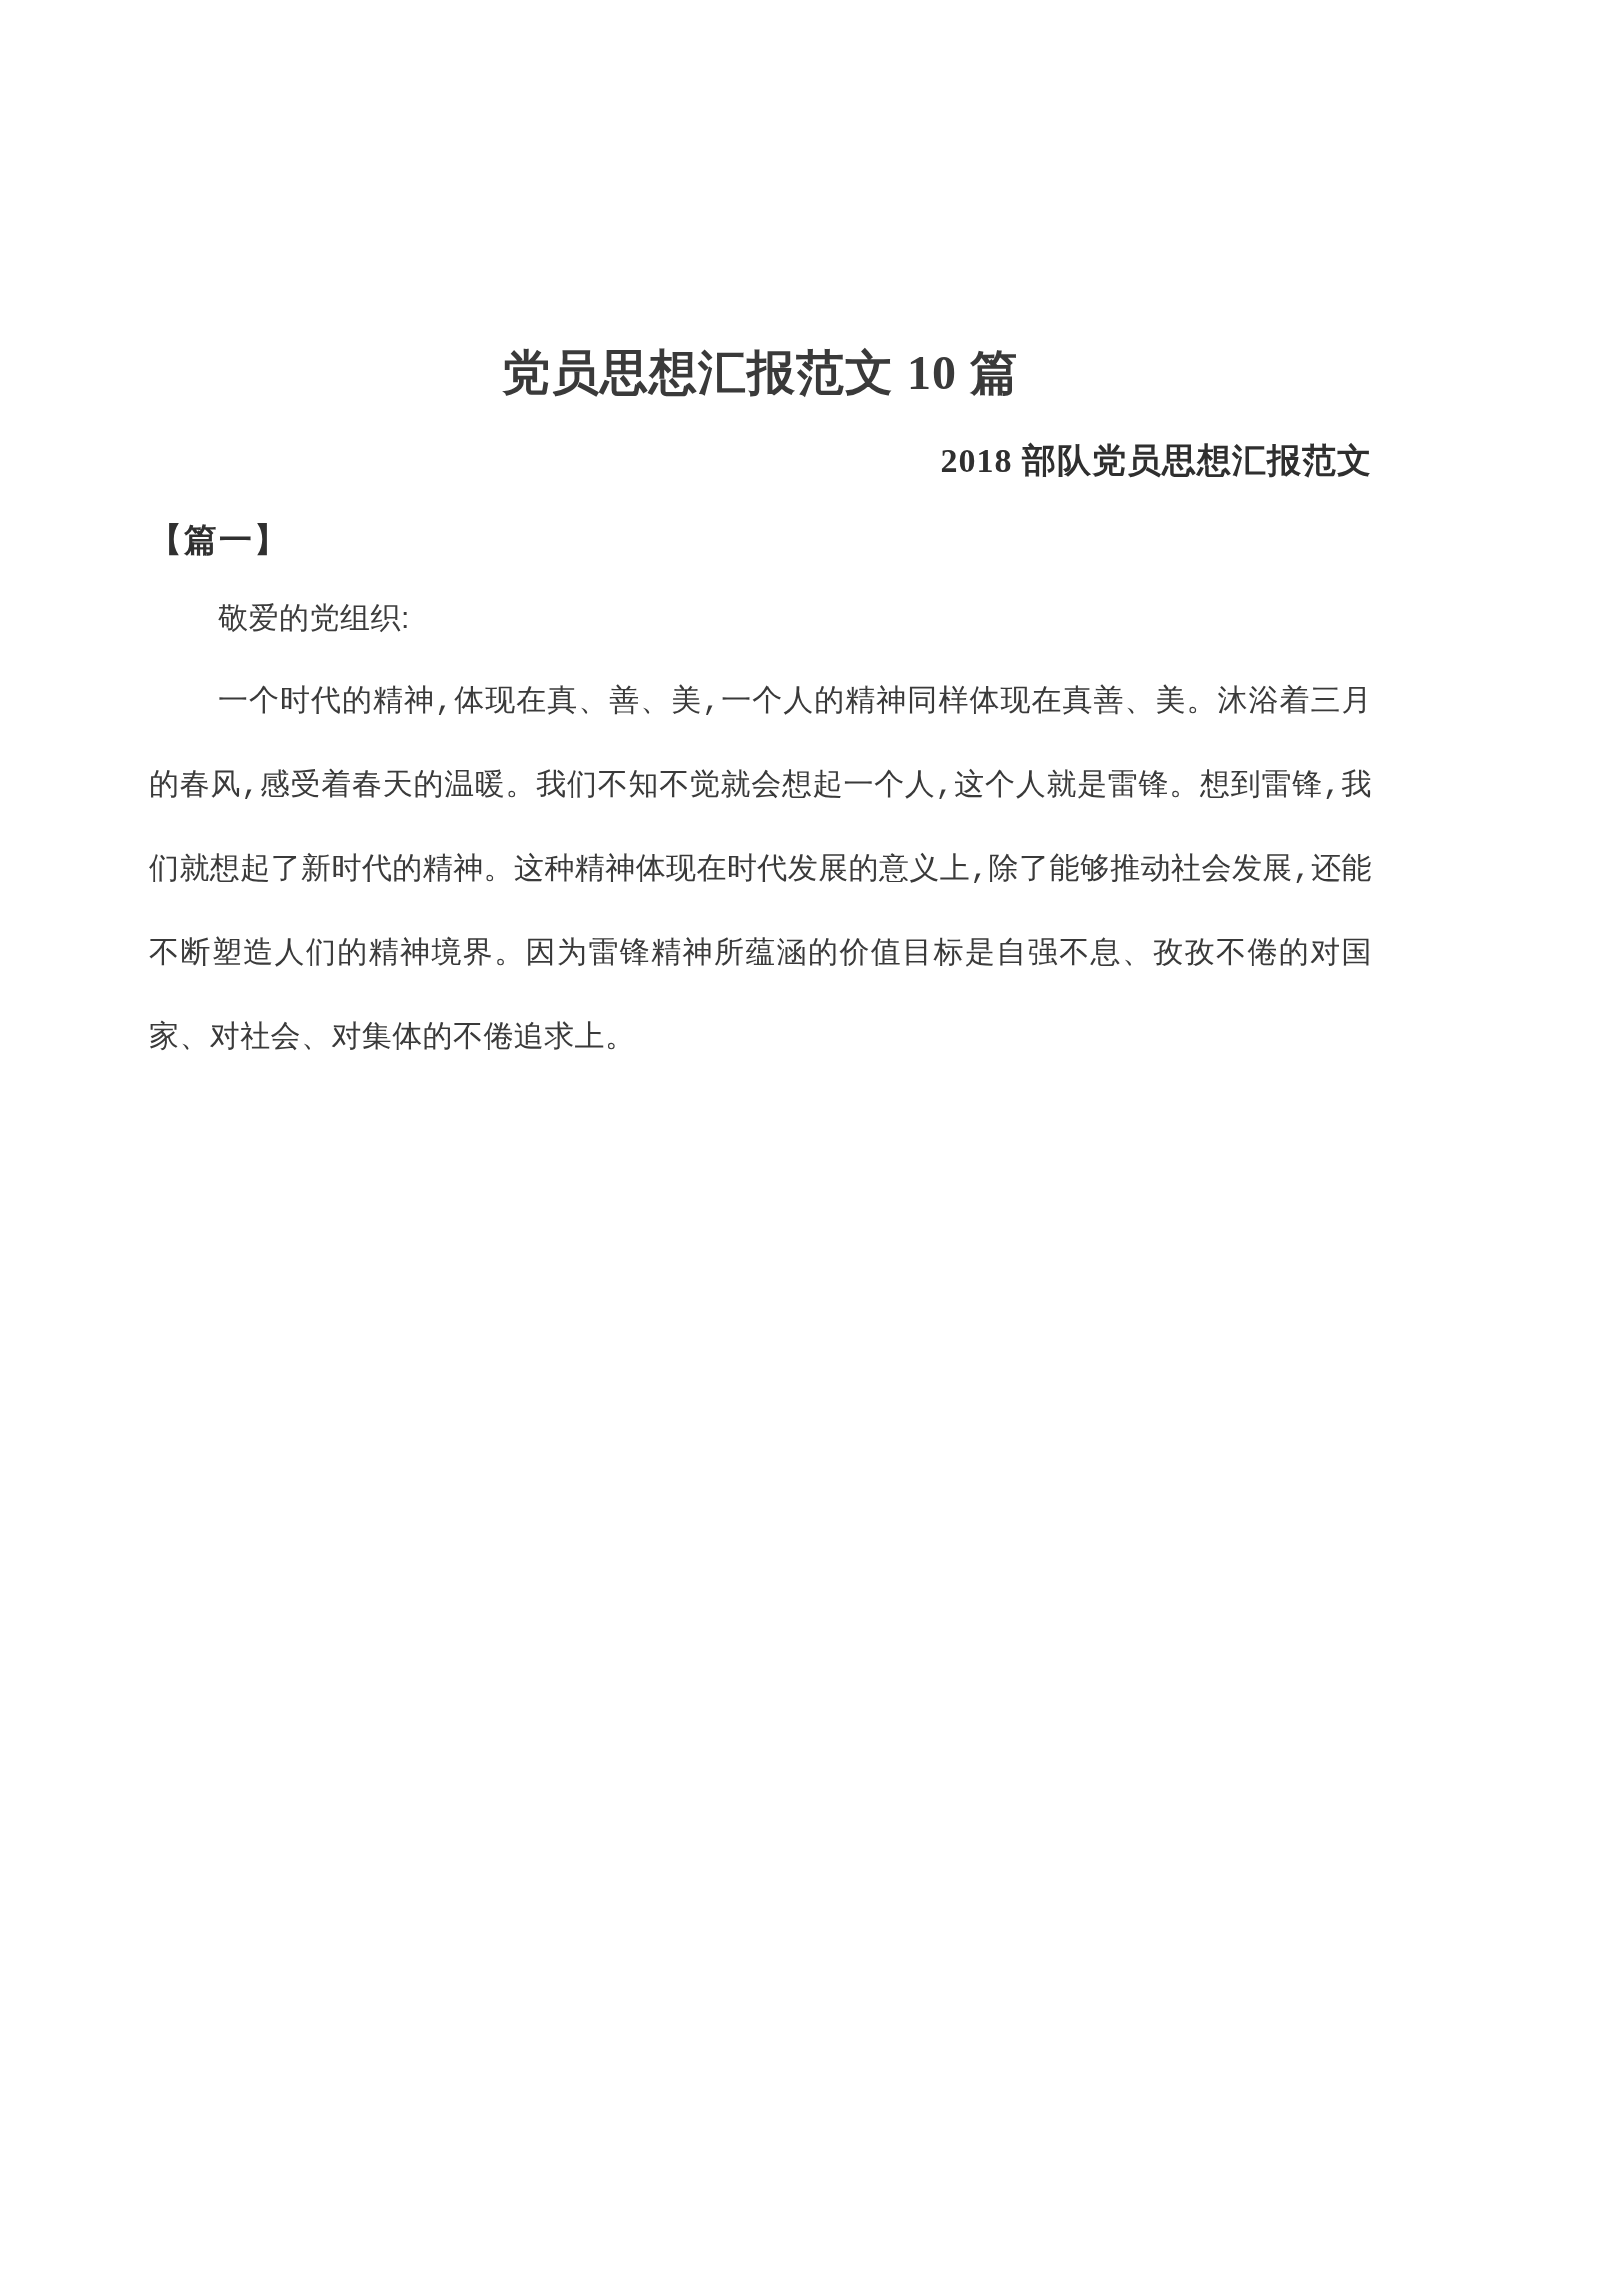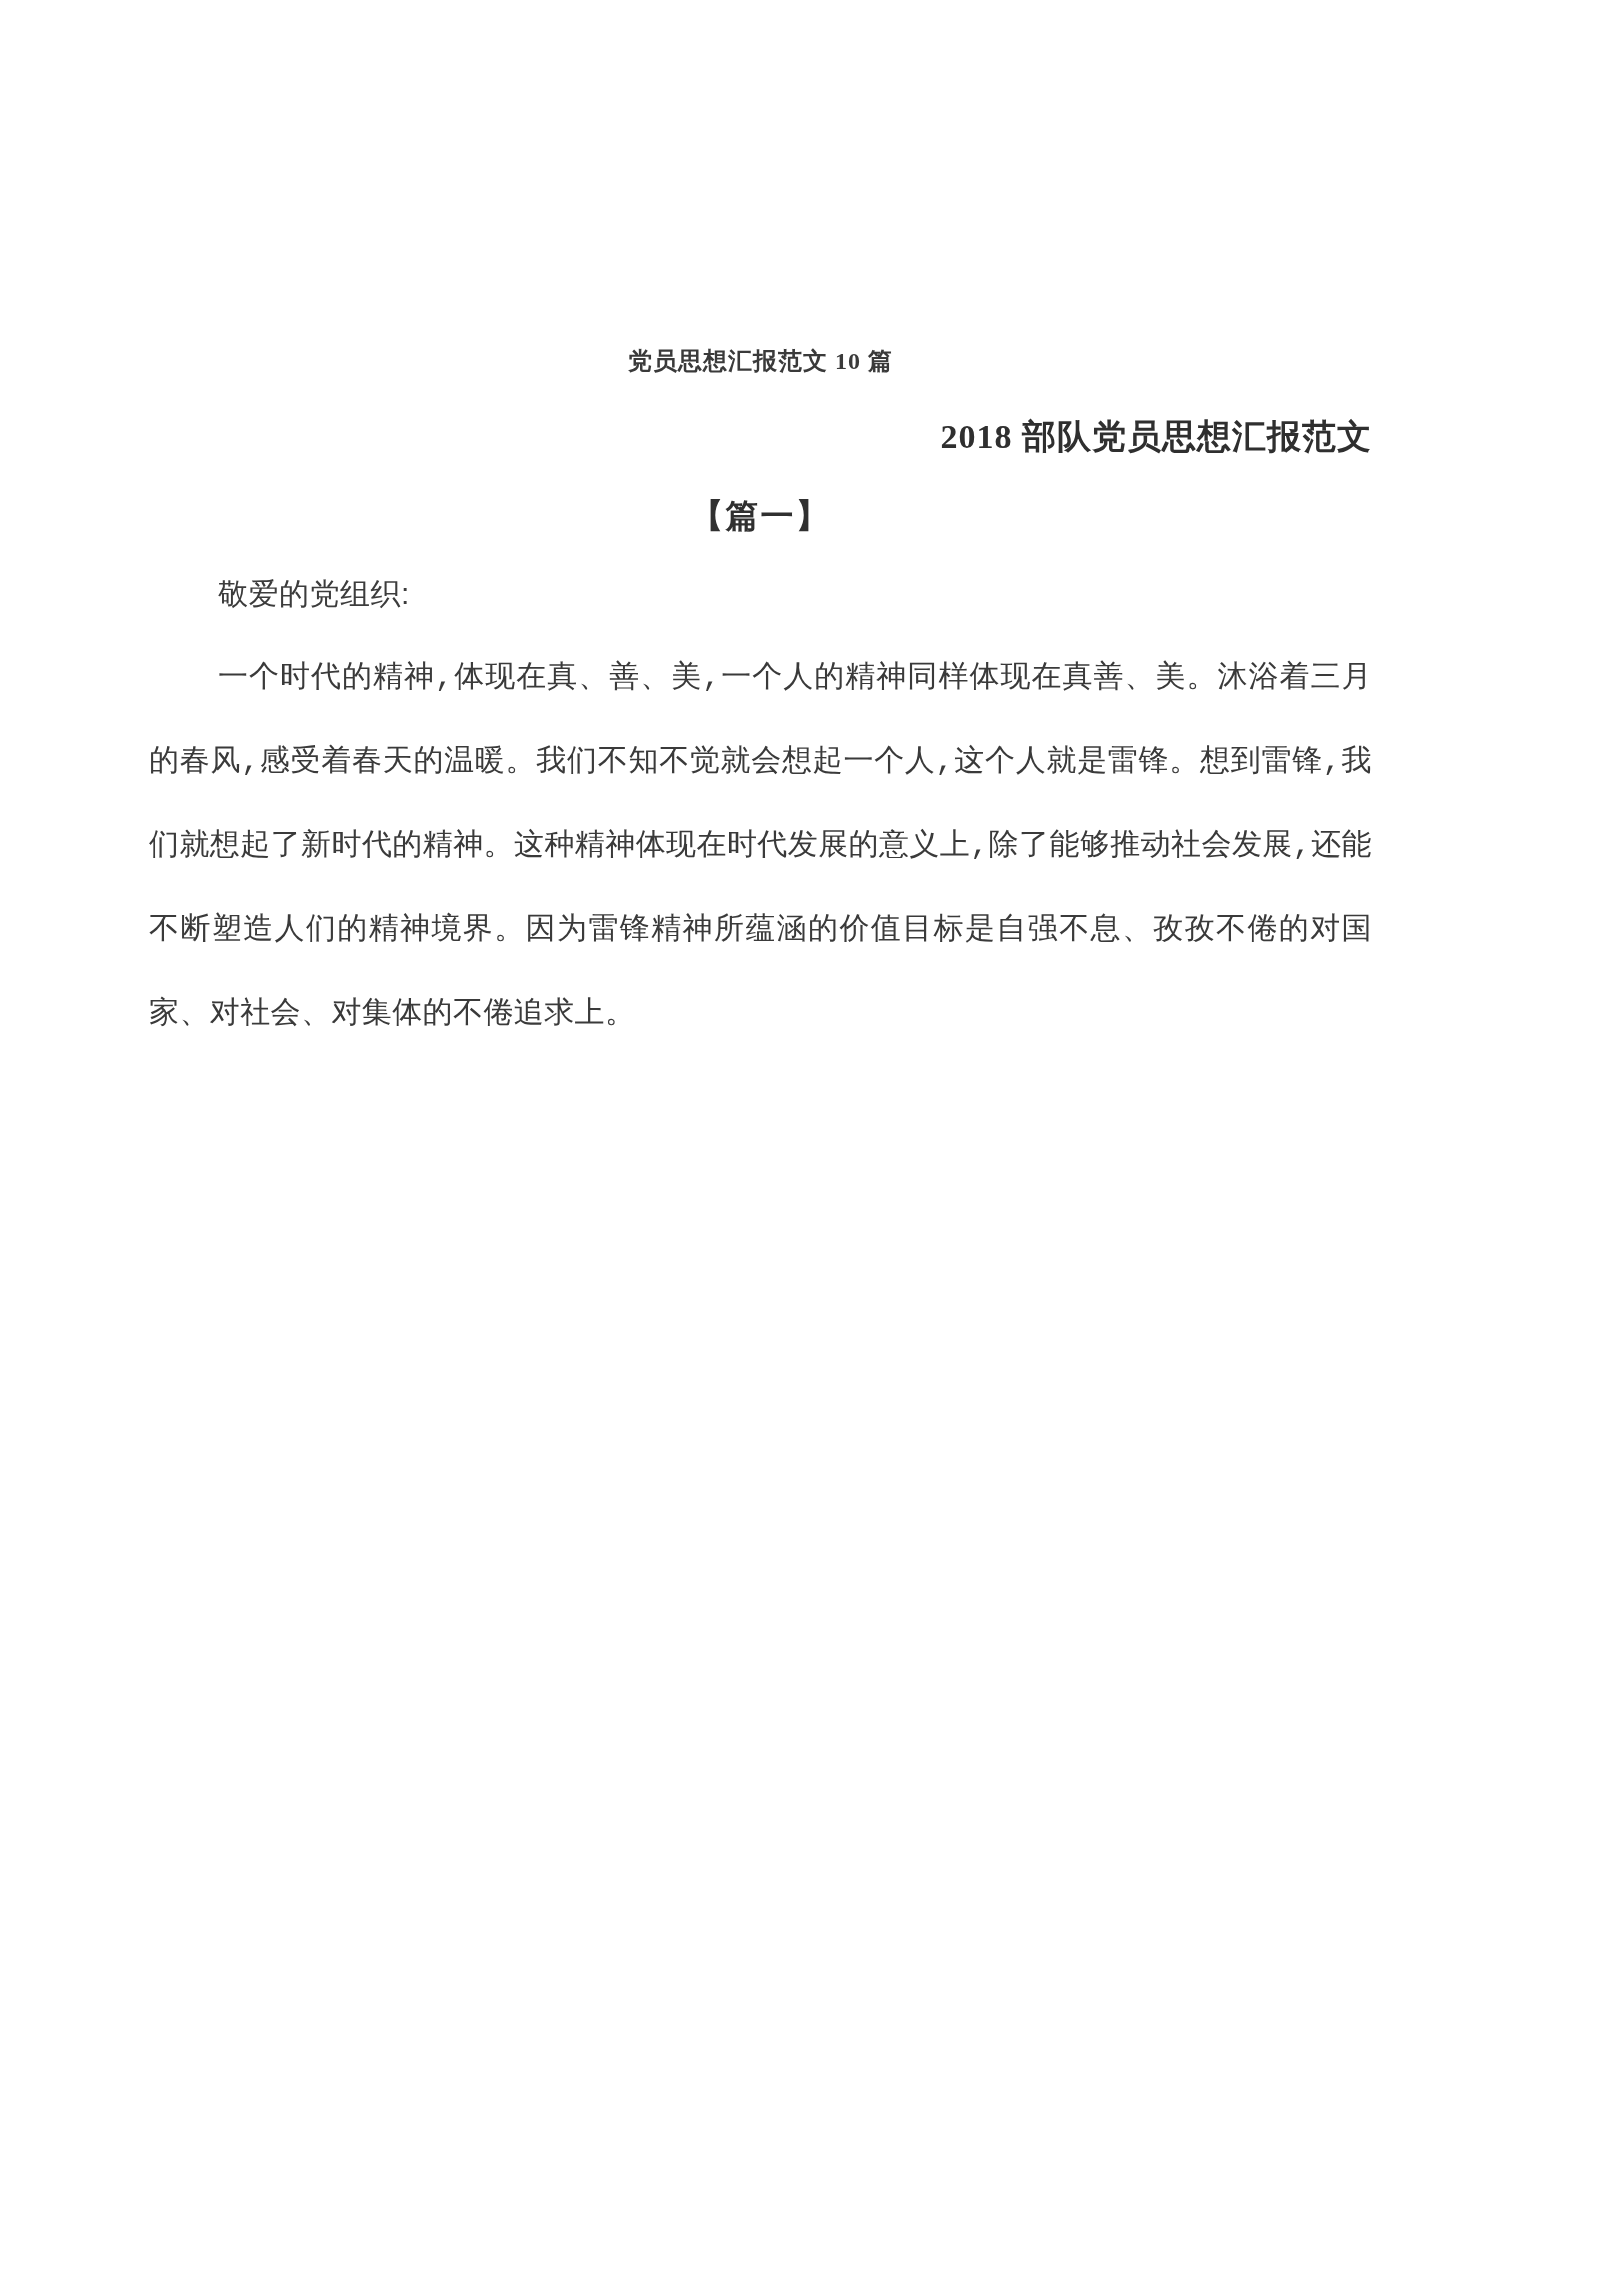--- a/index.html
+++ b/index.html
@@ -27,21 +27,21 @@
 
   .page-inner {
     position: absolute;
     left: 95px;      
     top: 0;
     width: 1223px;   
   }
 
   .doc-title {
     font-family: "Liberation Serif", "DejaVu Serif", serif;
-    font-size: 24px;
+    font-size: 48px;
     line-height: 1;
     color: #3a3a3a;
     text-align: center;
     letter-spacing: 1px;
     margin-top: 349px;
     white-space: pre;
   }
 
   .doc-subtitle {
     font-family: "Liberation Serif", "DejaVu Serif", serif;
@@ -54,21 +54,21 @@
     margin-top: 47px;
     white-space: pre;
   }
 
   .section-marker {
     font-family: "Liberation Sans", "DejaVu Sans", sans-serif;
     font-size: 33px;
     font-weight: bold;
     line-height: 1;
     color: #303030;
-    text-align: center;
+    text-align: left;
     margin-top: 45px;
     letter-spacing: 2px;
   }
 
   .salutation {
     font-size: 30px;
     line-height: 1;
     color: #3c3c3c;
     margin-top: 47px;
     padding-left: 69px;

